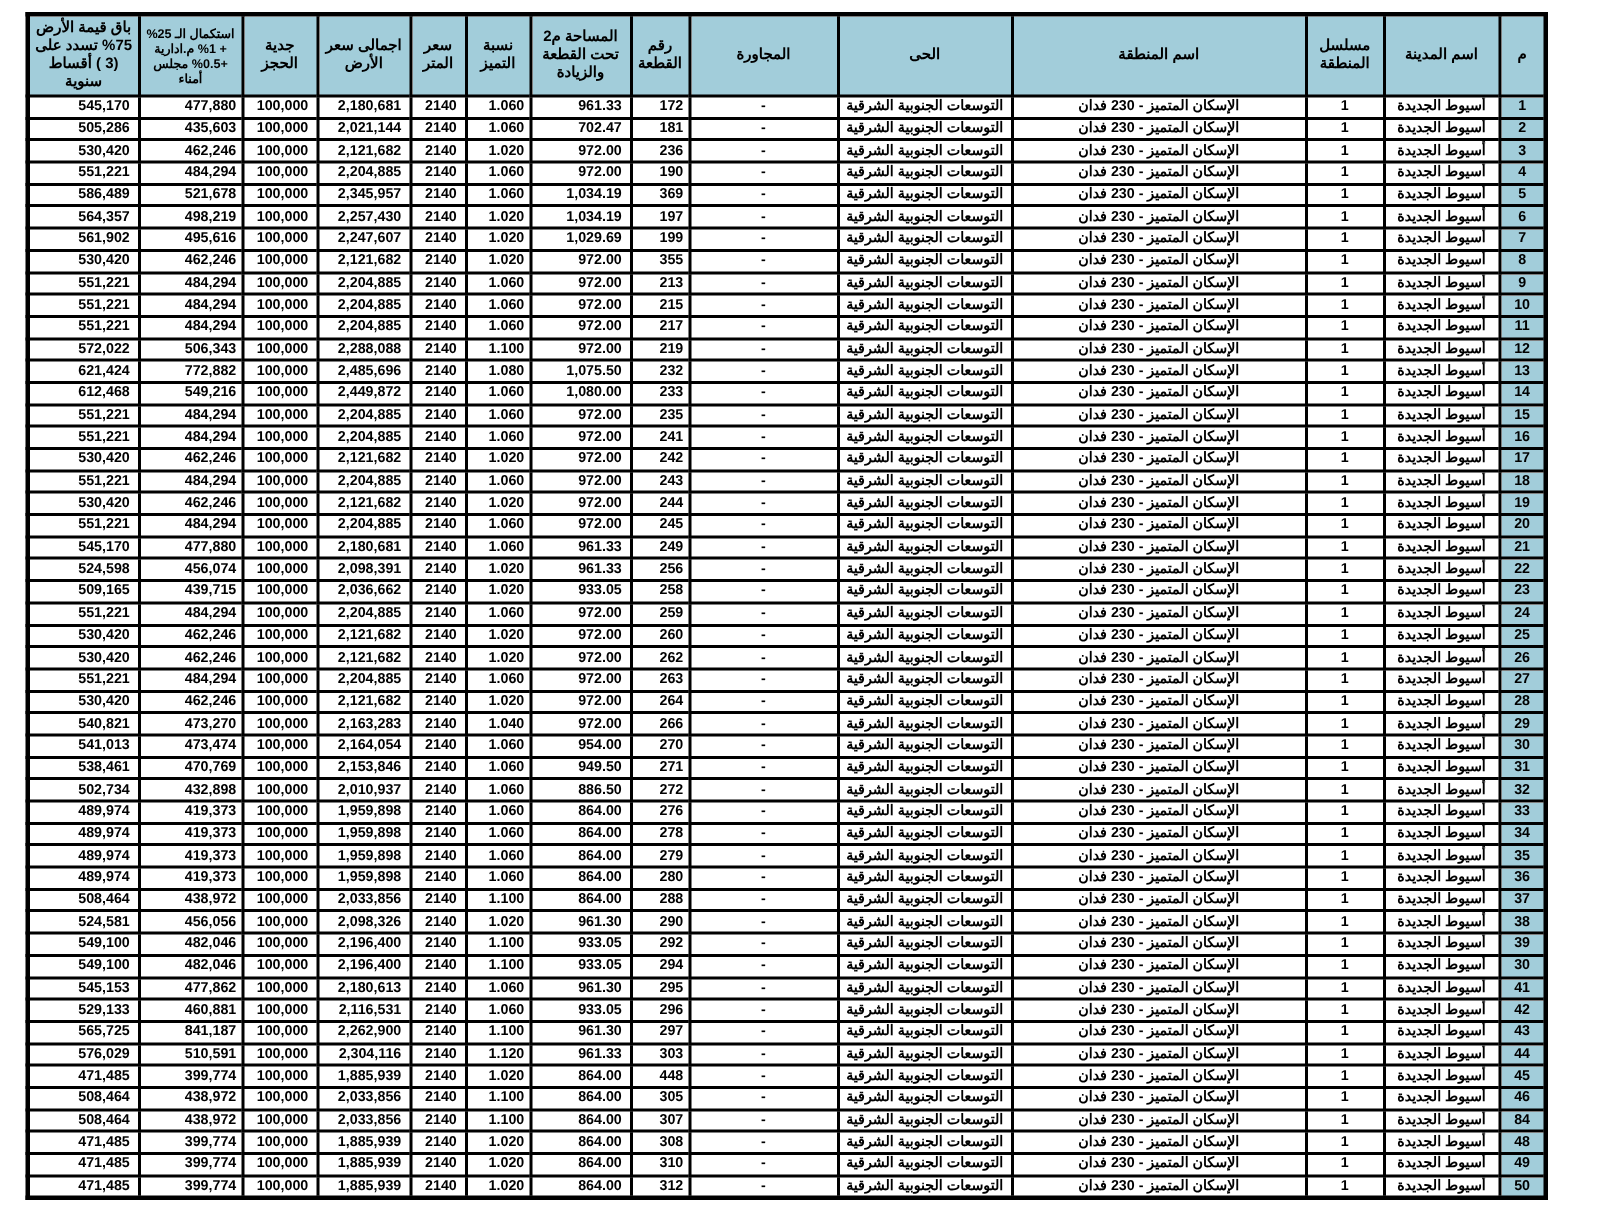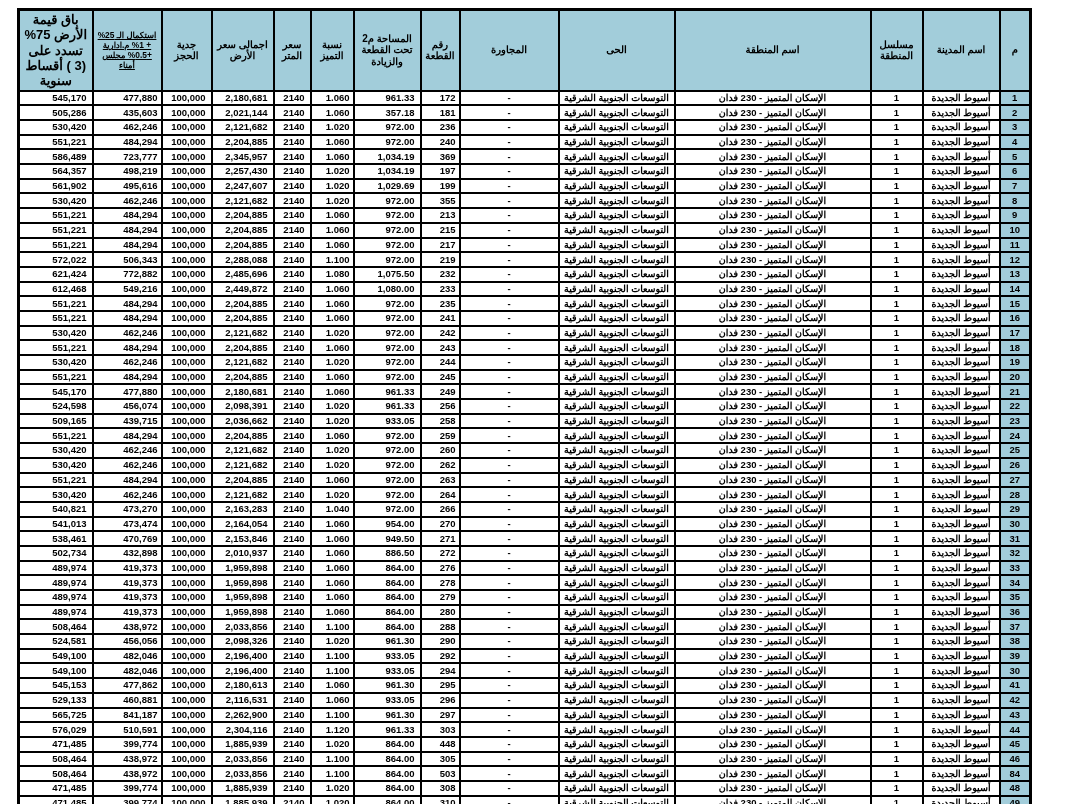--- a/index.html
+++ b/index.html
@@ -2,22 +2,22 @@
 <html lang="ar" style="--hdr: #a2cdda; --border: #000000;"><head>
 <meta charset="utf-8">
 <style>
   html,body{margin:0;padding:0;background:#ffffff;}
   body{width:1080px;height:804px;position:relative;font-family:"Liberation Sans",sans-serif;overflow:hidden;}
   .wrap{position:absolute;top:8px;left:17px;}
   table{border-collapse:collapse;table-layout:fixed;direction:rtl;border:3px solid var(--border,#000);}
   th,td{border:2px solid var(--border,#000);font-weight:700;color:#000;overflow:hidden;}
   thead th{background:var(--hdr,#a2cdda);font-size:10px;line-height:1.18;height:50px;
            text-align:center;vertical-align:middle;padding:1px 2px;}
-  thead th.small{font-size:8.4px;line-height:1.2;text-decoration:underline;}
-  thead th.smallish{font-size:13px;margin-left:14px;}
+  thead th.small{font-size:8.4px;line-height:1.2;}
+  thead th.smallish{font-size:10px;margin-left:14px;}
   tbody td{height:12.7px;font-size:9.5px;line-height:12px;padding:0 2px;background:#fff;
            white-space:nowrap;vertical-align:middle;}
   td.c{text-align:center;}
   td.r{text-align:right;padding-right:5px;}
   td.r3{text-align:right;padding-right:3px;}
   td.serial{background:var(--hdr,#a2cdda);text-align:center;}
 </style>
 </head>
 <body>
 
@@ -75,21 +75,21 @@
           <td class="r">545,170</td>
         </tr>
         <tr>
           <td class="c serial">2</td>
           <td class="c">أسيوط الجديدة</td>
           <td class="c">1</td>
           <td class="c">الإسكان المتميز - 230 فدان</td>
           <td class="c">التوسعات الجنوبية الشرقية</td>
           <td class="c">-</td>
           <td class="r3">181</td>
-          <td class="r">357.18</td>
+          <td class="r">702.47</td>
           <td class="r3">1.060</td>
           <td class="r">2140</td>
           <td class="r">2,021,144</td>
           <td class="r">100,000</td>
           <td class="r3">435,603</td>
           <td class="r">505,286</td>
         </tr>
         <tr>
           <td class="c serial">3</td>
           <td class="c">أسيوط الجديدة</td>
@@ -106,21 +106,21 @@
           <td class="r3">462,246</td>
           <td class="r">530,420</td>
         </tr>
         <tr>
           <td class="c serial">4</td>
           <td class="c">أسيوط الجديدة</td>
           <td class="c">1</td>
           <td class="c">الإسكان المتميز - 230 فدان</td>
           <td class="c">التوسعات الجنوبية الشرقية</td>
           <td class="c">-</td>
-          <td class="r3">240</td>
+          <td class="r3">190</td>
           <td class="r">972.00</td>
           <td class="r3">1.060</td>
           <td class="r">2140</td>
           <td class="r">2,204,885</td>
           <td class="r">100,000</td>
           <td class="r3">484,294</td>
           <td class="r">551,221</td>
         </tr>
         <tr>
           <td class="c serial">5</td>
@@ -128,21 +128,21 @@
           <td class="c">1</td>
           <td class="c">الإسكان المتميز - 230 فدان</td>
           <td class="c">التوسعات الجنوبية الشرقية</td>
           <td class="c">-</td>
           <td class="r3">369</td>
           <td class="r">1,034.19</td>
           <td class="r3">1.060</td>
           <td class="r">2140</td>
           <td class="r">2,345,957</td>
           <td class="r">100,000</td>
-          <td class="r3">723,777</td>
+          <td class="r3">521,678</td>
           <td class="r">586,489</td>
         </tr>
         <tr>
           <td class="c serial">6</td>
           <td class="c">أسيوط الجديدة</td>
           <td class="c">1</td>
           <td class="c">الإسكان المتميز - 230 فدان</td>
           <td class="c">التوسعات الجنوبية الشرقية</td>
           <td class="c">-</td>
           <td class="r3">197</td>
@@ -794,21 +794,21 @@
           <td class="r3">438,972</td>
           <td class="r">508,464</td>
         </tr>
         <tr>
           <td class="c serial">84</td>
           <td class="c">أسيوط الجديدة</td>
           <td class="c">1</td>
           <td class="c">الإسكان المتميز - 230 فدان</td>
           <td class="c">التوسعات الجنوبية الشرقية</td>
           <td class="c">-</td>
-          <td class="r3">503</td>
+          <td class="r3">307</td>
           <td class="r">864.00</td>
           <td class="r3">1.100</td>
           <td class="r">2140</td>
           <td class="r">2,033,856</td>
           <td class="r">100,000</td>
           <td class="r3">438,972</td>
           <td class="r">508,464</td>
         </tr>
         <tr>
           <td class="c serial">48</td>

